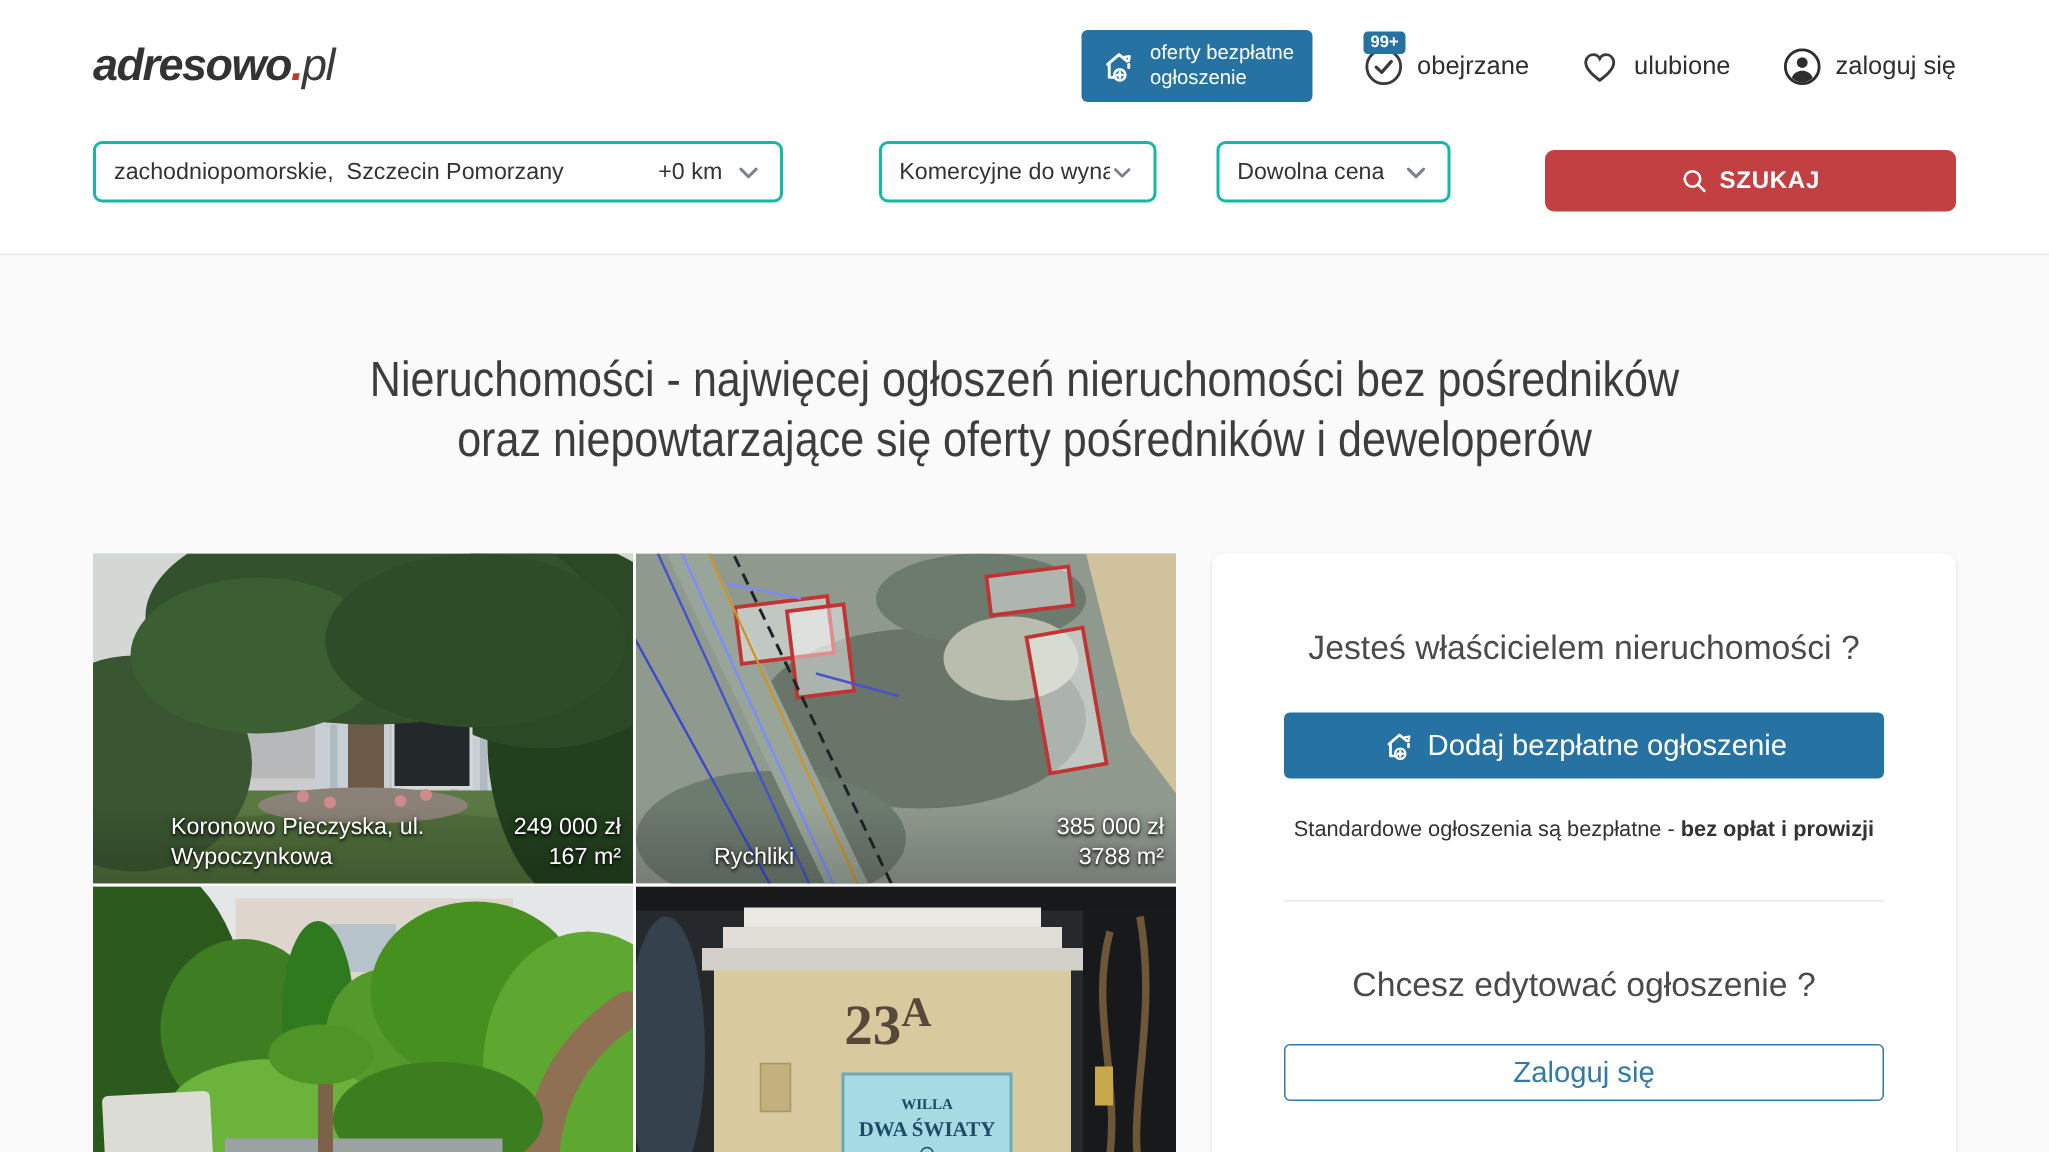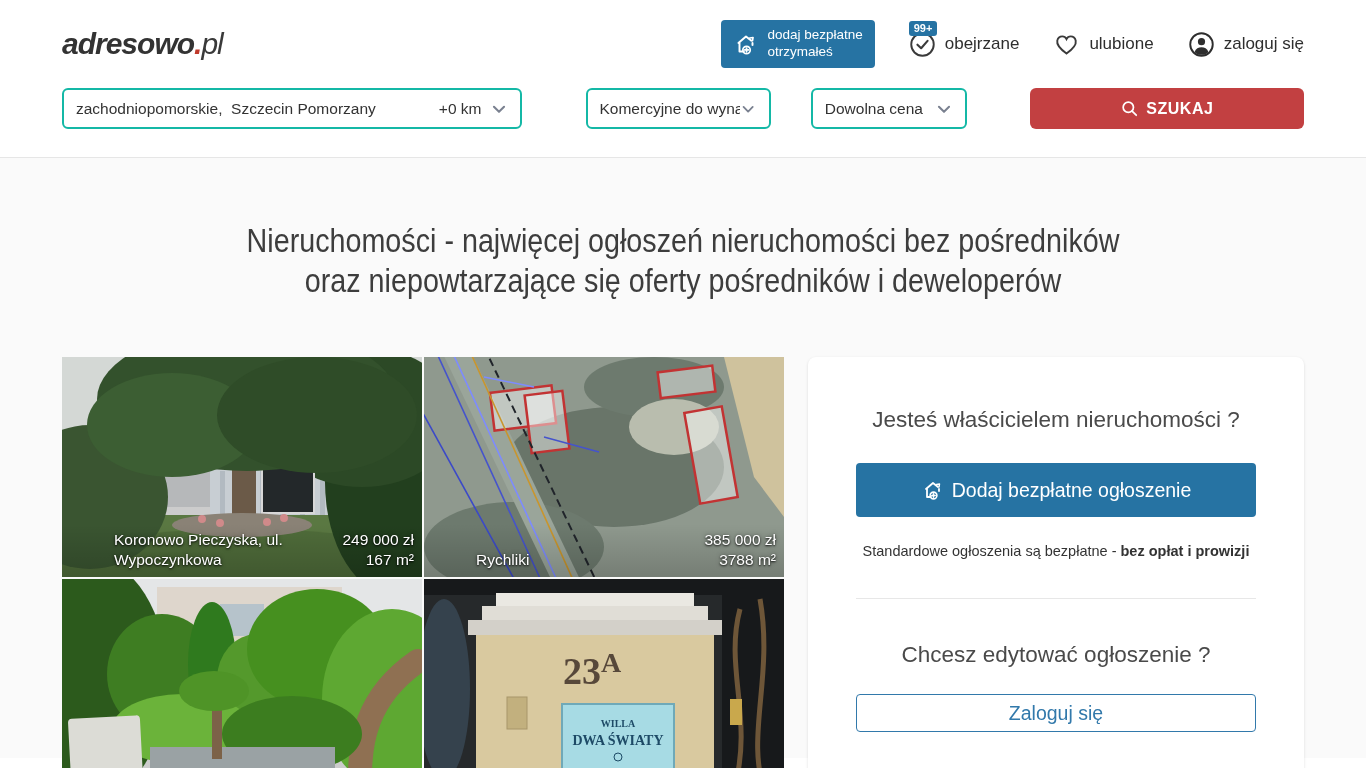--- a/index.html
+++ b/index.html
@@ -30,21 +30,21 @@
   .location-box { width:500px; padding:0 12px; }
   .location-box input { flex:1; border:none; outline:none; font-size:15.5px; color:#333;
     font-family:inherit; background:transparent; }
   .radius { margin-right:8px; white-space:nowrap; color:#333; }
   .select { padding:0 12px; justify-content:space-between; cursor:pointer; overflow:hidden; white-space:nowrap; }
   .select-category { width:200px; margin-left:24px; }
   .select-price { width:168px; }
   .select .val { overflow:hidden; white-space:nowrap; }
   .btn-search { margin-left:23px; width:300px; height:41px; background:#c24041; color:#fff;
     border:none; border-radius:6px; font-size:16px; font-weight:700; letter-spacing:.5px;
-    display:flex; align-items:center; justify-content:center; gap:7px; cursor:pointer; font-family:inherit; }
+    display:flex; align-items:center; justify-content:center; gap:7px; cursor:pointer; font-family:inherit;margin-top:12px; }
   .hdr-divider { border-bottom:1px solid #e6e6e6; box-shadow:0 2px 3px rgba(0,0,0,.05); }
 
   
   .content { background:#fafafa; height:600px; padding-top:63px; }
   h1 { font-weight:400; color:#3d3d3d; font-size:33px; line-height:40px; text-align:center;
     transform:scaleX(.87); transform-origin:50% 50%; }
   .columns { display:flex; margin-top:56px; width:1242px; margin-left:62px; }
 
   
   .listings { width:722px; display:grid; grid-template-columns:360px 360px; gap:2px; }
@@ -55,21 +55,21 @@
     background:linear-gradient(transparent, rgba(0,0,0,.18)); font-size:15.5px; line-height:20px; }
   .caption .name { flex:1; max-width:205px;margin-left:44px; }
   .caption .meta { margin-left:auto; text-align:right; }
 
   
   .card { width:496px; margin-left:24px; background:#fff; border-radius:8px;
     box-shadow:0 1px 3px rgba(0,0,0,.13); height:420px; }
   .card-section { padding:50px 48px 0; text-align:center; }
   .card-section.second { padding-top:43px; }
   .card h2 { font-weight:400; font-size:22.5px; color:#4a4a4a; }
-  .btn-owner { margin:30px auto 0; width:400px; height:54px; background:#2673a3; color:#fff;
+  .btn-owner { margin:30px auto 0; width:400px; height:44px; background:#2673a3; color:#fff;
     border:none; border-radius:4px; font-size:19.5px; display:flex; align-items:center;
     justify-content:center; gap:7px; cursor:pointer; font-family:inherit; }
   .btn-login { margin:26px auto 0; width:400px; height:38px; background:#fff; color:#3279ab;
     border:1px solid #3279ab; border-radius:4px; font-size:19.5px; display:flex; align-items:center;
     justify-content:center; cursor:pointer; font-family:inherit; }
   .note { margin-top:26px; font-size:14.5px; color:#333; }
   .note b { font-weight:700; }
   .card-divider { border-top:1px solid #e7e7e7; margin-top:39px; }
 
   svg .stroke { fill:none; stroke-linecap:round; stroke-linejoin:round; }
@@ -87,22 +87,22 @@
           <svg width="26" height="26" viewBox="0 0 24 24">
             <path class="stroke" d="M5 11 L12 5 L17 9" stroke="#fff" stroke-width="1.8"></path>
             <path class="stroke" d="M6 11 V19 H10" stroke="#fff" stroke-width="1.8"></path>
             <path class="stroke" d="M18 11 V13" stroke="#fff" stroke-width="1.8"></path>
             <path class="stroke" d="M15.5 6.5 L18.5 6 L18 9" stroke="#fff" stroke-width="1.5"></path>
             <circle cx="12.5" cy="17.5" r="3.4" fill="none" stroke="#fff" stroke-width="1.6"></circle>
             <path class="stroke" d="M12.5 15.8 V19.2 M10.8 17.5 H14.2" stroke="#fff" stroke-width="1.6"></path>
           </svg>
         </span>
         <span>
-          <span>dodaj bezpłatne</span><br>
-          <span>otrzymałeś</span>
+          <span>oferty bezpłatne</span><br>
+          <span>ogłoszenie</span>
         </span>
       </button>
 
       <div class="action">
         <span class="icon-wrap">
           <svg width="27" height="27" viewBox="0 0 24 24">
             <circle cx="12" cy="12" r="10" fill="none" stroke="#3a3a3a" stroke-width="1.7"></circle>
             <path class="stroke" d="M7.5 12.2 L10.8 15.3 L16.5 8.8" stroke="#3a3a3a" stroke-width="1.9"></path>
           </svg>
           <span class="badge">99+</span>

